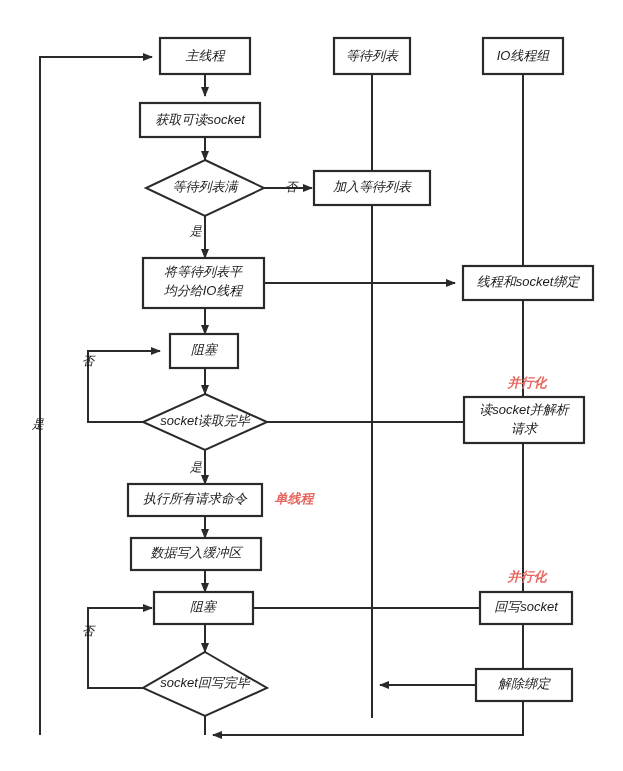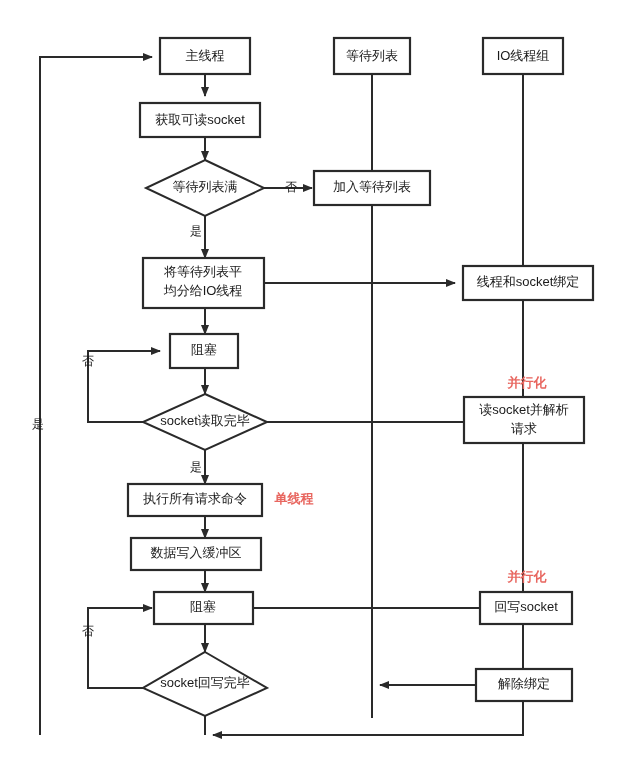--- a/index.html
+++ b/index.html
@@ -7,20 +7,21 @@
     padding: 0;
     background: #ffffff;
   }
   #chart-root {
     position: relative;
     width: 623px;
     height: 771px;
     background: #ffffff;
     font-family: "Liberation Sans", "DejaVu Sans", sans-serif;
     overflow: hidden;
+    font-style: italic;
   }
   svg#flow-svg {
     position: absolute;
     left: 0;
     top: 0;
     width: 623px;
     height: 771px;
   }
   .node-box {
     fill: #ffffff;

